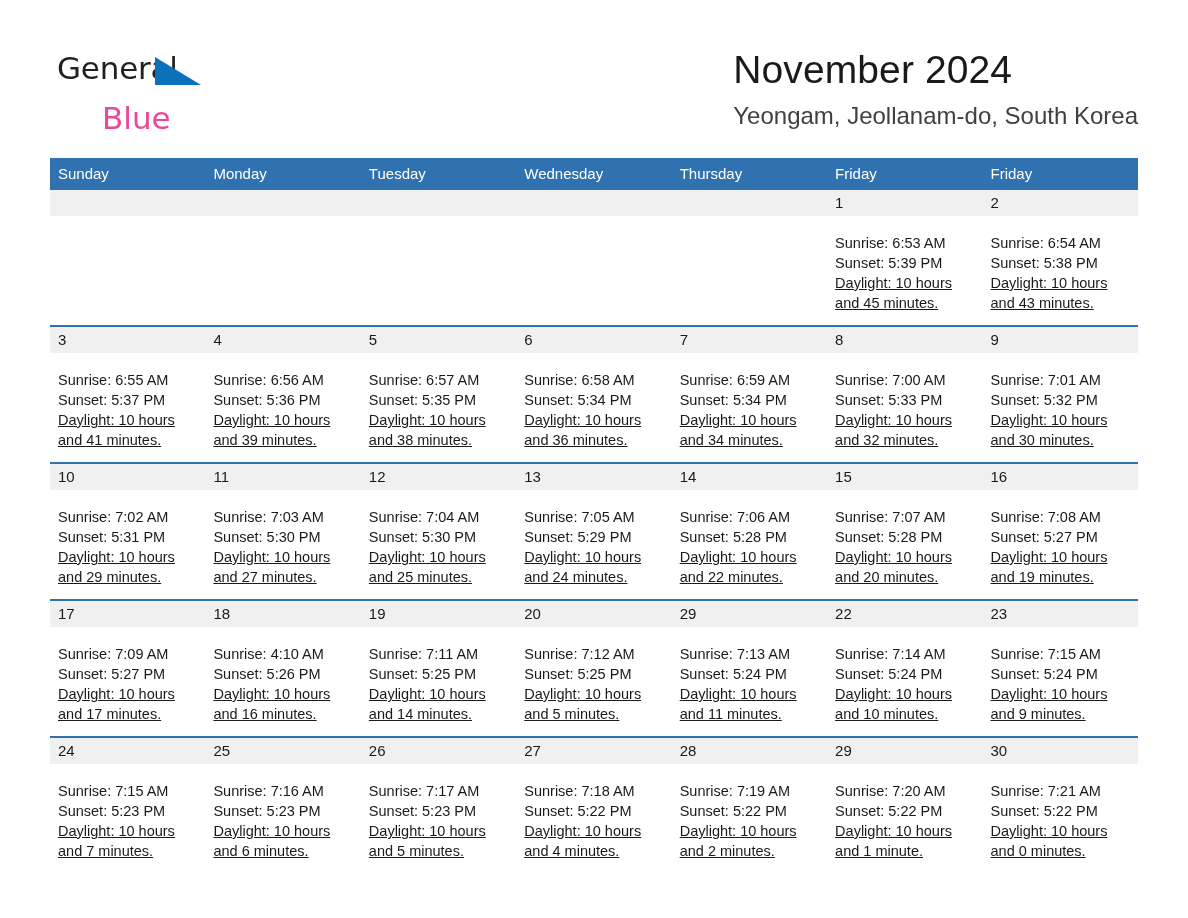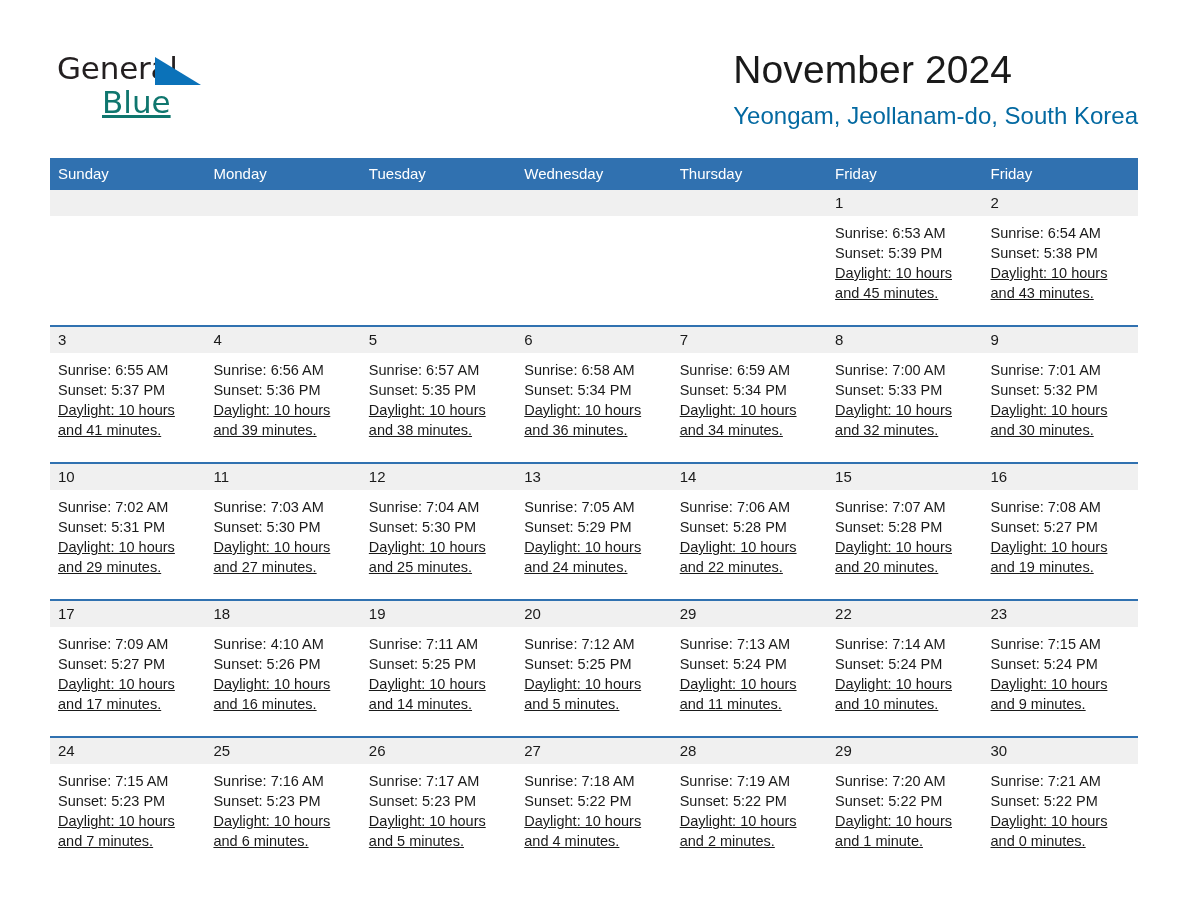--- a/index.html
+++ b/index.html
@@ -48,48 +48,47 @@
     font-weight: 400;
     color: #231f20;
   }
   .brand-tri {
     position: absolute;
     left: 96px;
     top: 3px;
   }
   .brand-row2 {
     display: block;
-    margin-top: 0;
+    margin-top: 16px;
     margin-left: 45px;
     font-family: "DejaVu Sans", sans-serif;
     font-size: 31px;
     font-weight: 400;
-    color: #0f766e;
+    color: #ec4899;
     line-height: 1.05;
-    text-decoration: underline;
   }
 
   .title-block {
     position: absolute;
     right: 50px;
     top: 50px;
     text-align: left;
   }
   .month-title {
     font-size: 39px;
     font-weight: 400;
     color: #1a1a1a;
     line-height: 1.05;
     letter-spacing: 0.1px;
   }
   .location-title {
     margin-top: 12px;
     font-size: 24px;
     font-weight: 400;
-    color: #0369a1;
+    color: #404040;
     line-height: 1.1;
   }
 
   
   .calendar {
     position: absolute;
     left: 50px;
     top: 158px;
     width: 1088px;
   }
@@ -128,21 +127,21 @@
     height: 26px;
     line-height: 26px;
     padding-left: 8px;
     font-size: 15px;
     color: #1a1a1a;
   }
   .daynum-band.empty {
     color: transparent;
   }
   .cell-body {
-    padding: 7px 8px 0 8px;
+    padding: 17px 8px 0 8px;
     font-size: 14.5px;
     line-height: 20px;
     color: #1a1a1a;
   }
   .cell-body div {
     white-space: nowrap;
   }
   .cell-body .daylight-line {
     white-space: normal;
     text-decoration: underline;

